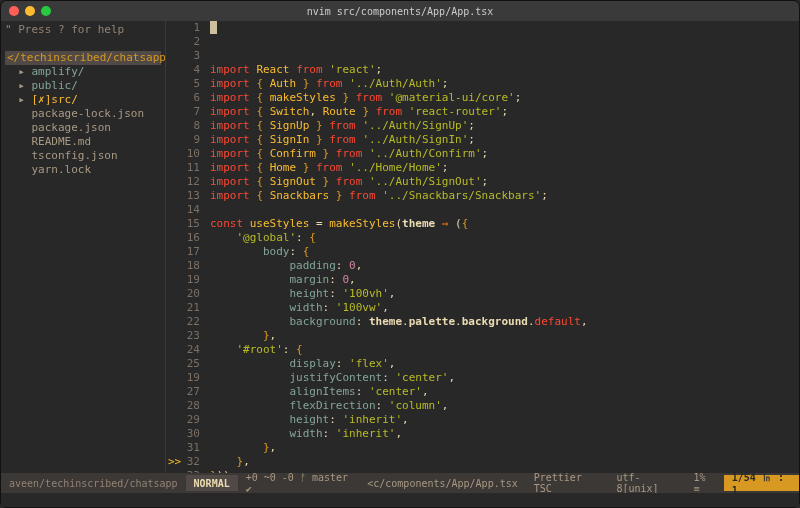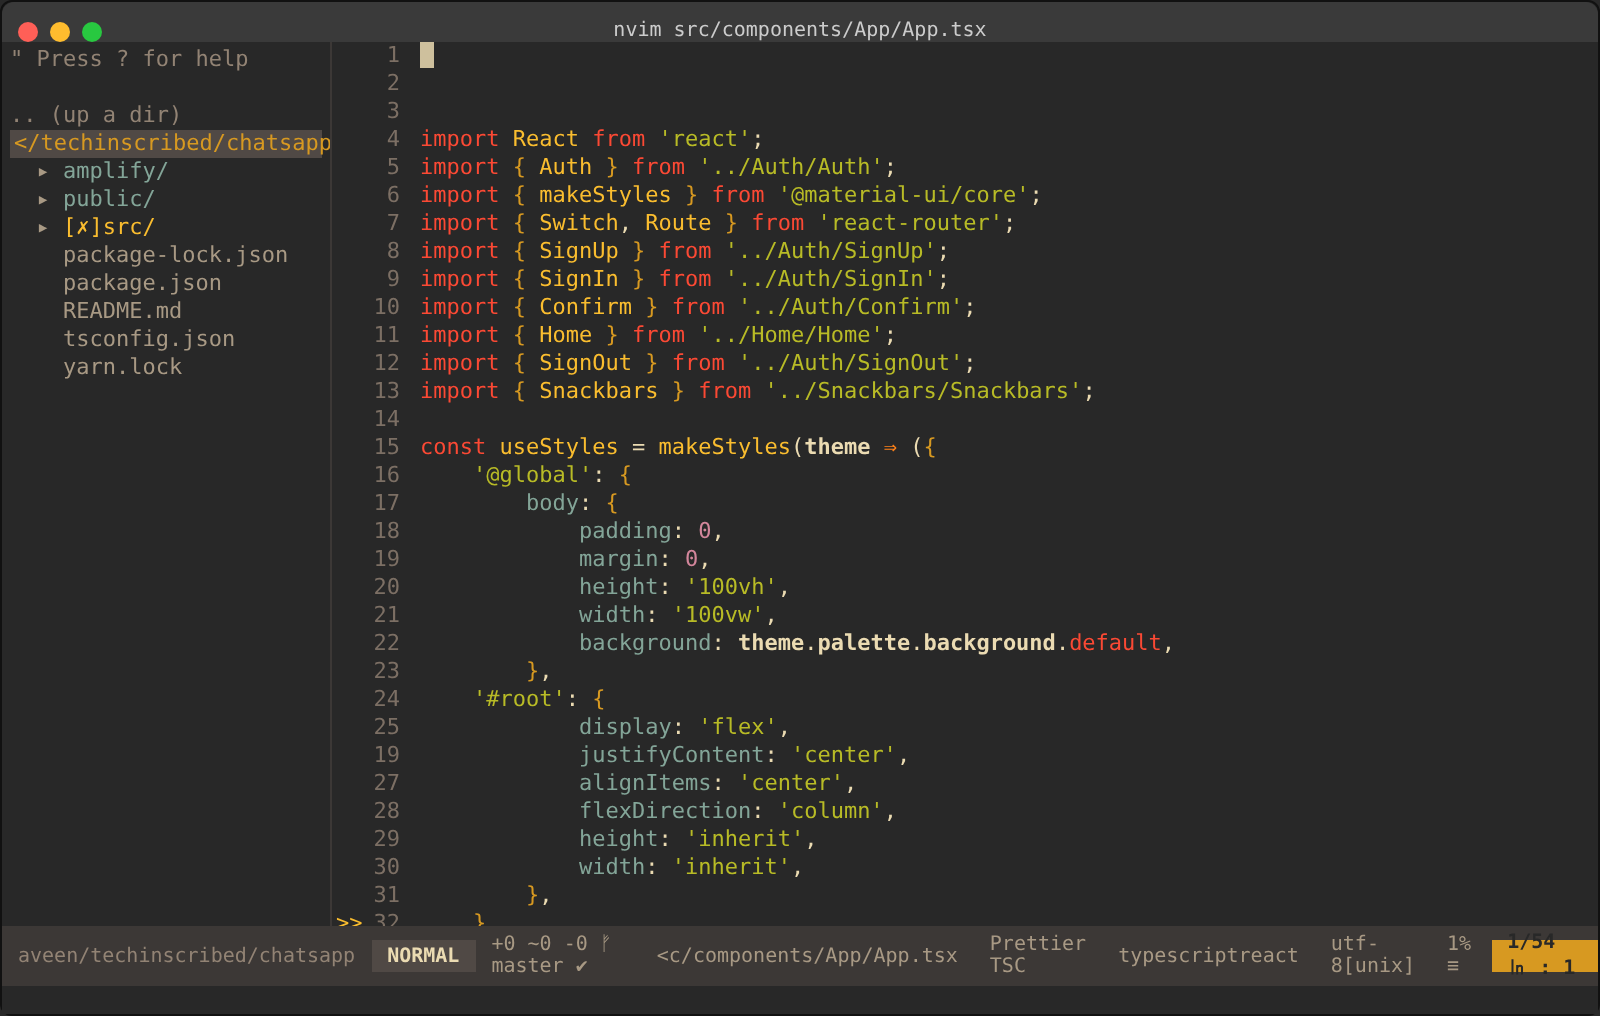--- a/index.html
+++ b/index.html
@@ -18,21 +18,21 @@
     border:1px solid #111;
     border-radius:6px;
     position:relative;
     display:flex;
     flex-direction:column;
   }
   .titlebar {
     height:20px;
     background:#3a3a3a;
     display:flex;
-    align-items:flex-end;
+    align-items:center;
     position:relative;
     border-top-left-radius:6px;
     border-top-right-radius:6px;
   }
   .traffic {
     display:flex; gap:6px; padding-left:8px;
   }
   .dot { width:10px; height:10px; border-radius:50%; }
   .dot.red{background:#ff5f57;}
   .dot.yellow{background:#febc2e;}
@@ -86,21 +86,21 @@
   .kw { color:#fb4934; }   
   .fn { color:#fabd2f; }   
   .id { color:#ebdbb2;font-weight:bold; }
   .br { color:#d79921; }   
   .str { color:#b8bb26; }
   .prop { color:#83a598; } 
   .num { color:#d3869b; }
   .op { color:#fe8019; }
 
   .statusline {
-    height:30px;
+    height:20px;
     background:#3c3836;
     display:flex;
     align-items:center;
     font-size:10px;
     color:#a89984;
     overflow:hidden;
   }
   .seg { padding:0 8px; height:16px; display:flex; align-items:center;}
   .seg.path { color:#928374;}
   .mode { background:#504945; color:#ebdbb2; font-weight:bold;}
@@ -122,21 +122,20 @@
       <div class="dot green"></div>
     </div>
     <div class="title">nvim src/components/App/App.tsx</div>
   </div>
 
   <div class="main">
 
     <div class="sidebar">
       <div class="tree-row help">" Press ? for help</div>
       <div class="tree-row">&nbsp;</div>
-      <div class="tree-row up">.. (up a dir)</div>
       <div class="tree-row root">&lt;/techinscribed/chatsapp/</div>
       <div id="tree-items">
           <div class="tree-row">  ▸ <span class="fld">amplify/</span></div>
           <div class="tree-row">  ▸ <span class="fld">public/</span></div>
           <div class="tree-row">  ▸ <span class="high">[✗]src/</span></div>
           <div class="tree-row">    <span class="">package-lock.json</span></div>
           <div class="tree-row">    <span class="">package.json</span></div>
           <div class="tree-row">    <span class="">README.md</span></div>
           <div class="tree-row">    <span class="">tsconfig.json</span></div>
           <div class="tree-row">    <span class="">yarn.lock</span></div>
@@ -186,19 +185,18 @@
 
   </div>
 
   <div class="statusline">
     <div class="seg path">aveen/techinscribed/chatsapp</div>
     <div class="seg mode">NORMAL</div>
     <div class="seg git">+0 ~0 -0 ᚠ master ✔</div>
     <div class="seg">&lt;c/components/App/App.tsx</div>
     <div class="seg">Prettier TSC</div>
     <div class="grow"></div>
-    <div class="seg">typescriptreact</div>
     <div class="seg">utf-8[unix]</div>
     <div class="seg">1% ≡</div>
     <div class="seg warn">1/54 ㏑ :  1</div>
   </div>
   <div class="cmdline"></div>
 </div>
 
 </body></html>

